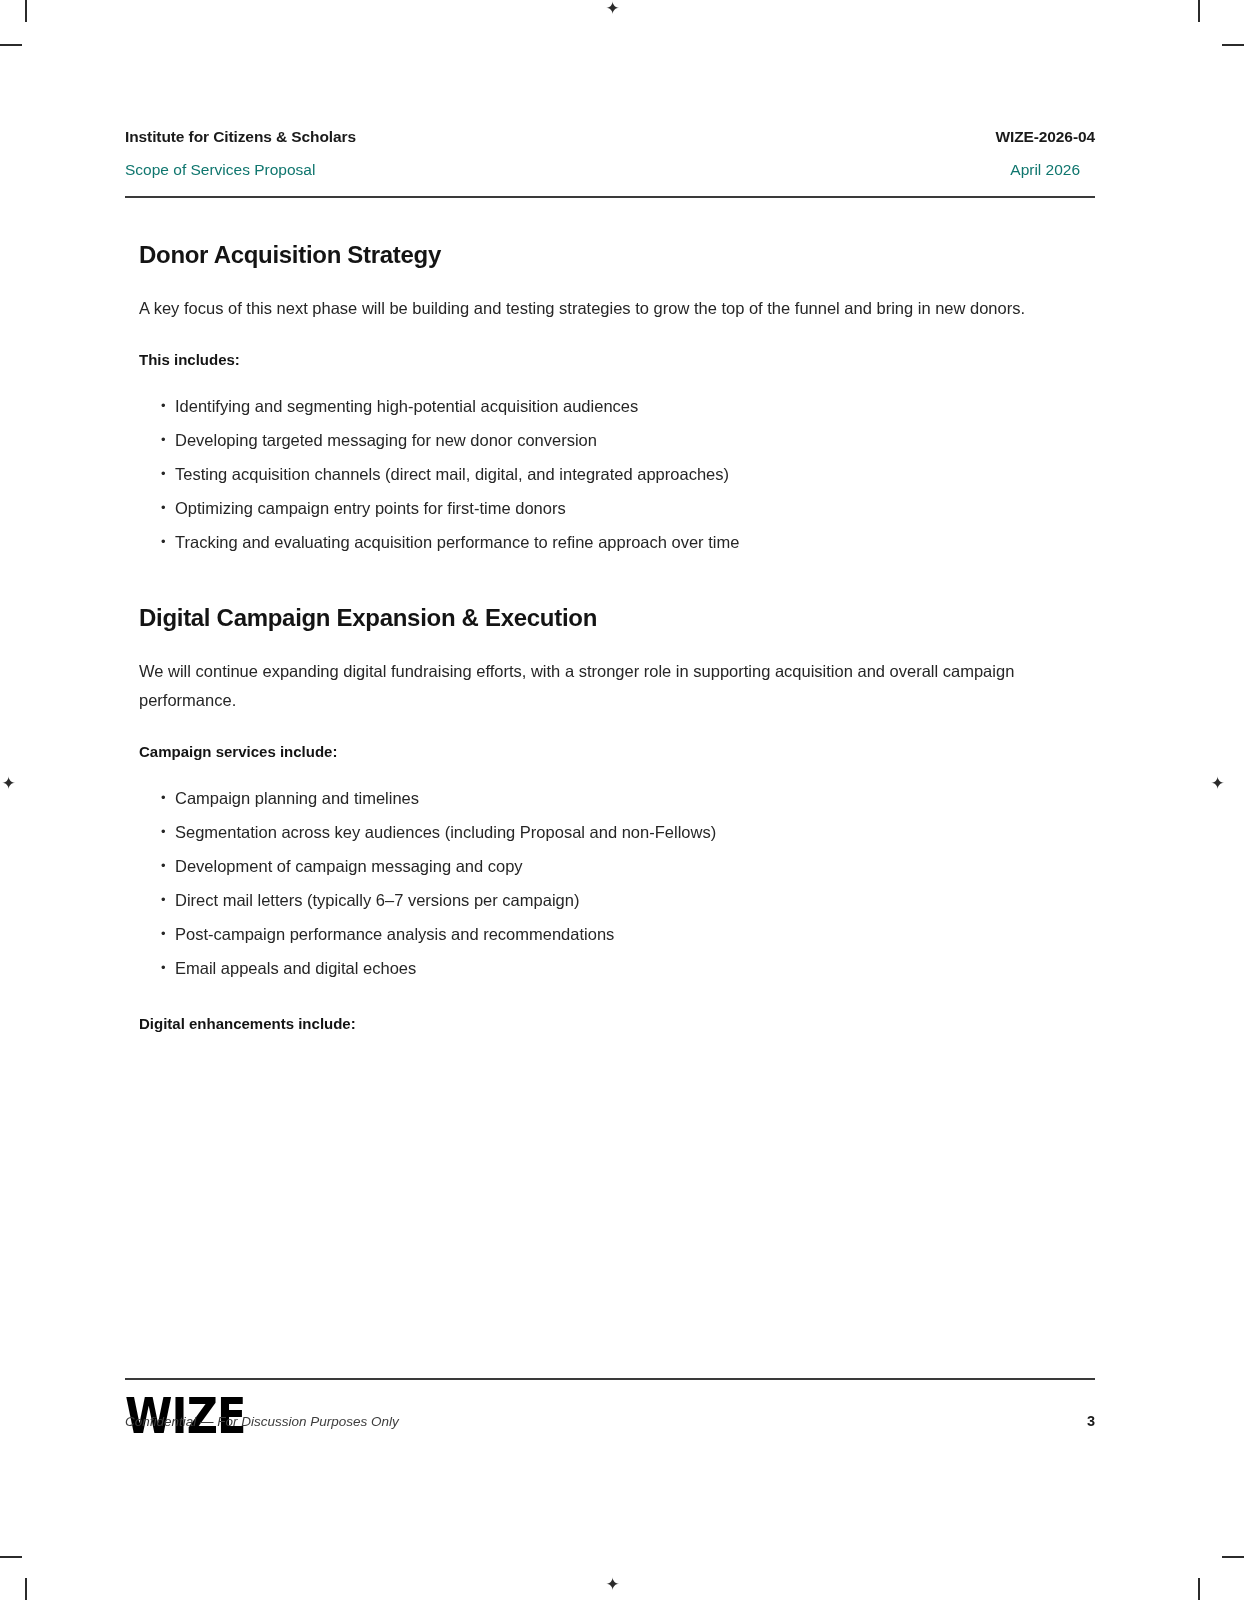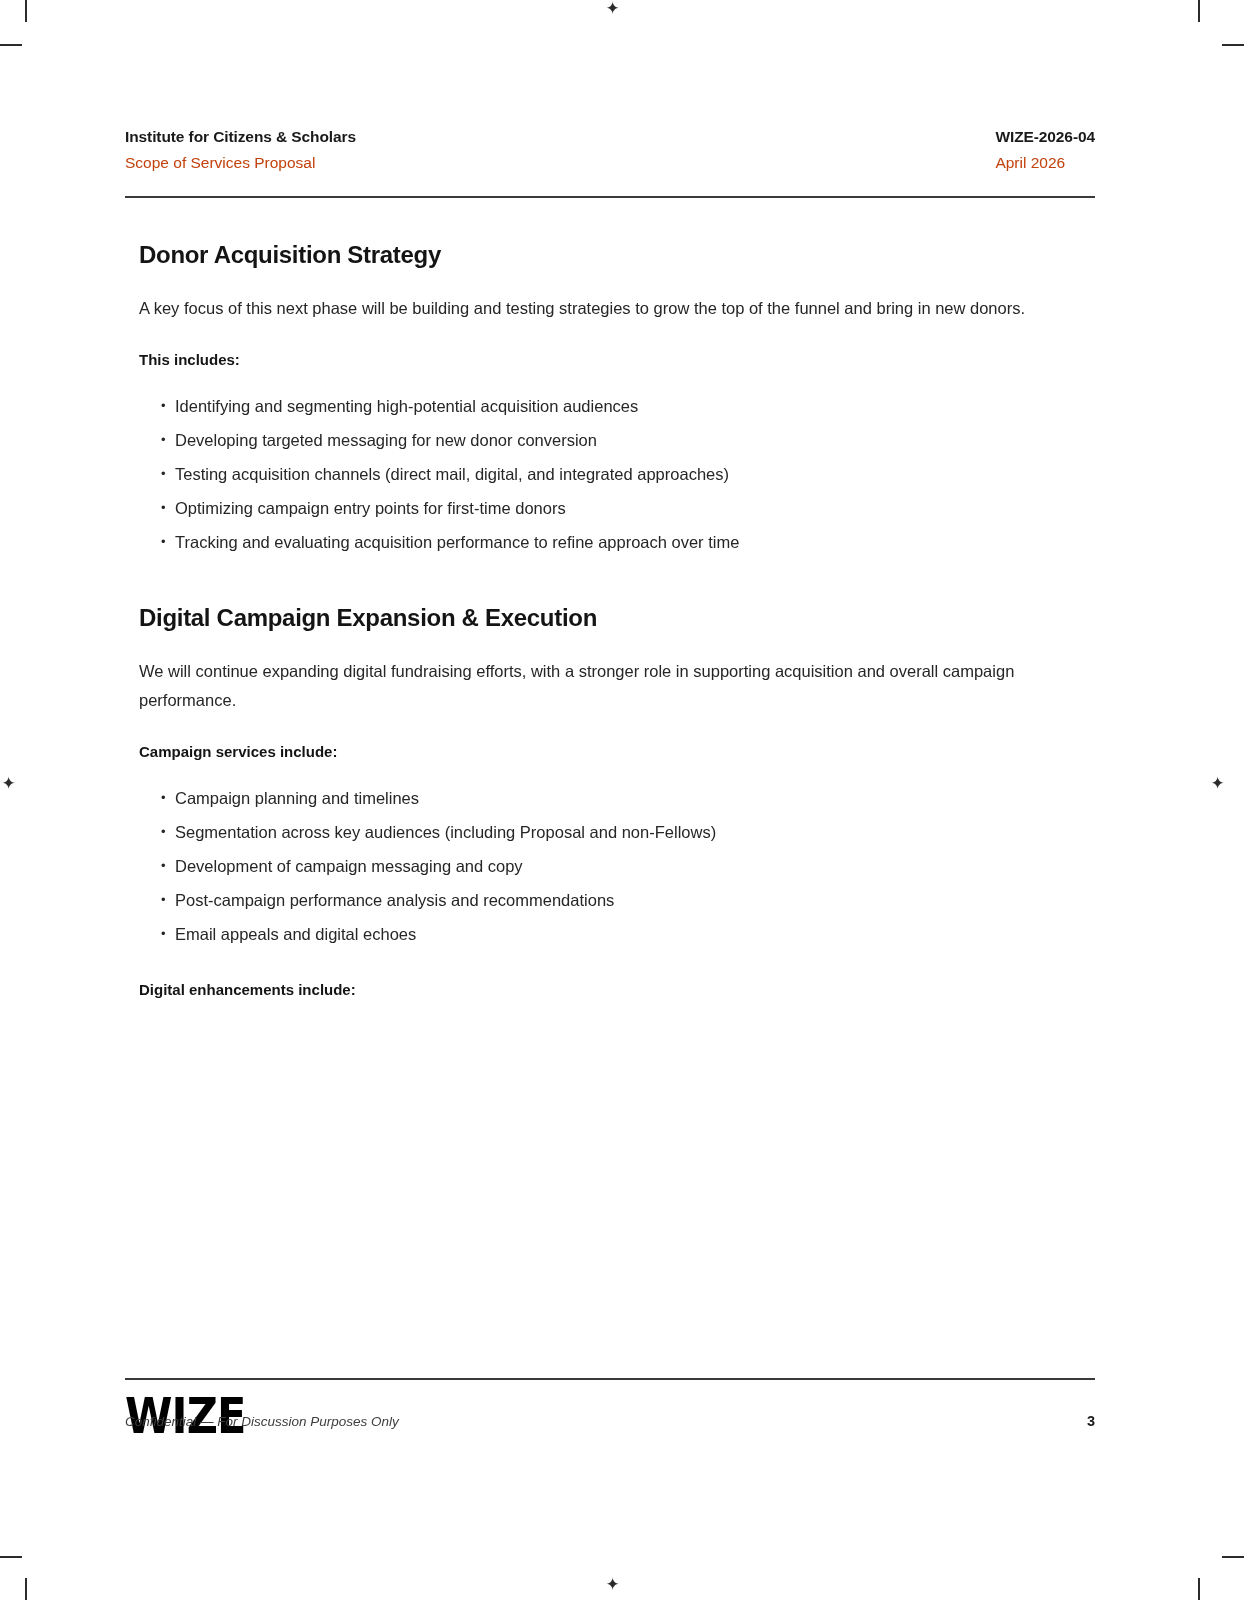--- a/index.html
+++ b/index.html
@@ -54,34 +54,34 @@
   .doc-header {
     position: absolute;
     top: 126px;
     left: 0;
     width: 970px;
     display: flex;
     justify-content: space-between;
     align-items: flex-start;
   }
   .hdr-col-left { text-align: left; }
-  .hdr-col-right { text-align: left; }
+  .hdr-col-right { text-align: center; }
   .hdr-line1 {
     font-size: 15.5px;
     font-weight: bold;
     line-height: 22px;
     letter-spacing: -0.1px;
     color: #1a1a1a;
   }
   .hdr-line2 {
     font-size: 15.5px;
     font-weight: normal;
     line-height: 23px;
-    color: #c2410c;
-    margin-top: 3px;
+    color: #0f766e;
+    margin-top: 10px;
   }
   .hdr-rule {
     position: absolute;
     top: 196px;
     left: 0;
     width: 970px;
     height: 2px;
     background: #3a3a3a;
   }
 
@@ -235,20 +235,21 @@
         <li>Tracking and evaluating acquisition performance to refine approach over time</li>
       </ul>
 
       <h2 class="section-title second">Digital Campaign Expansion &amp; Execution</h2>
       <p class="para">We will continue expanding digital fundraising efforts, with a stronger role in supporting acquisition and overall campaign performance.</p>
       <p class="lead-in">Campaign services include:</p>
       <ul class="bullets">
         <li>Campaign planning and timelines</li>
         <li>Segmentation across key audiences (including Proposal and non-Fellows)</li>
         <li>Development of campaign messaging and copy</li>
+        <li>Direct mail letters (typically 6–7 versions per campaign)</li>
         <li>Post-campaign performance analysis and recommendations</li>
         <li>Email appeals and digital echoes</li>
       </ul>
 
       <p class="lead-in">Digital enhancements include:</p>
 
     </div>
   </div>
 
   <div class="footer-rule"></div>

